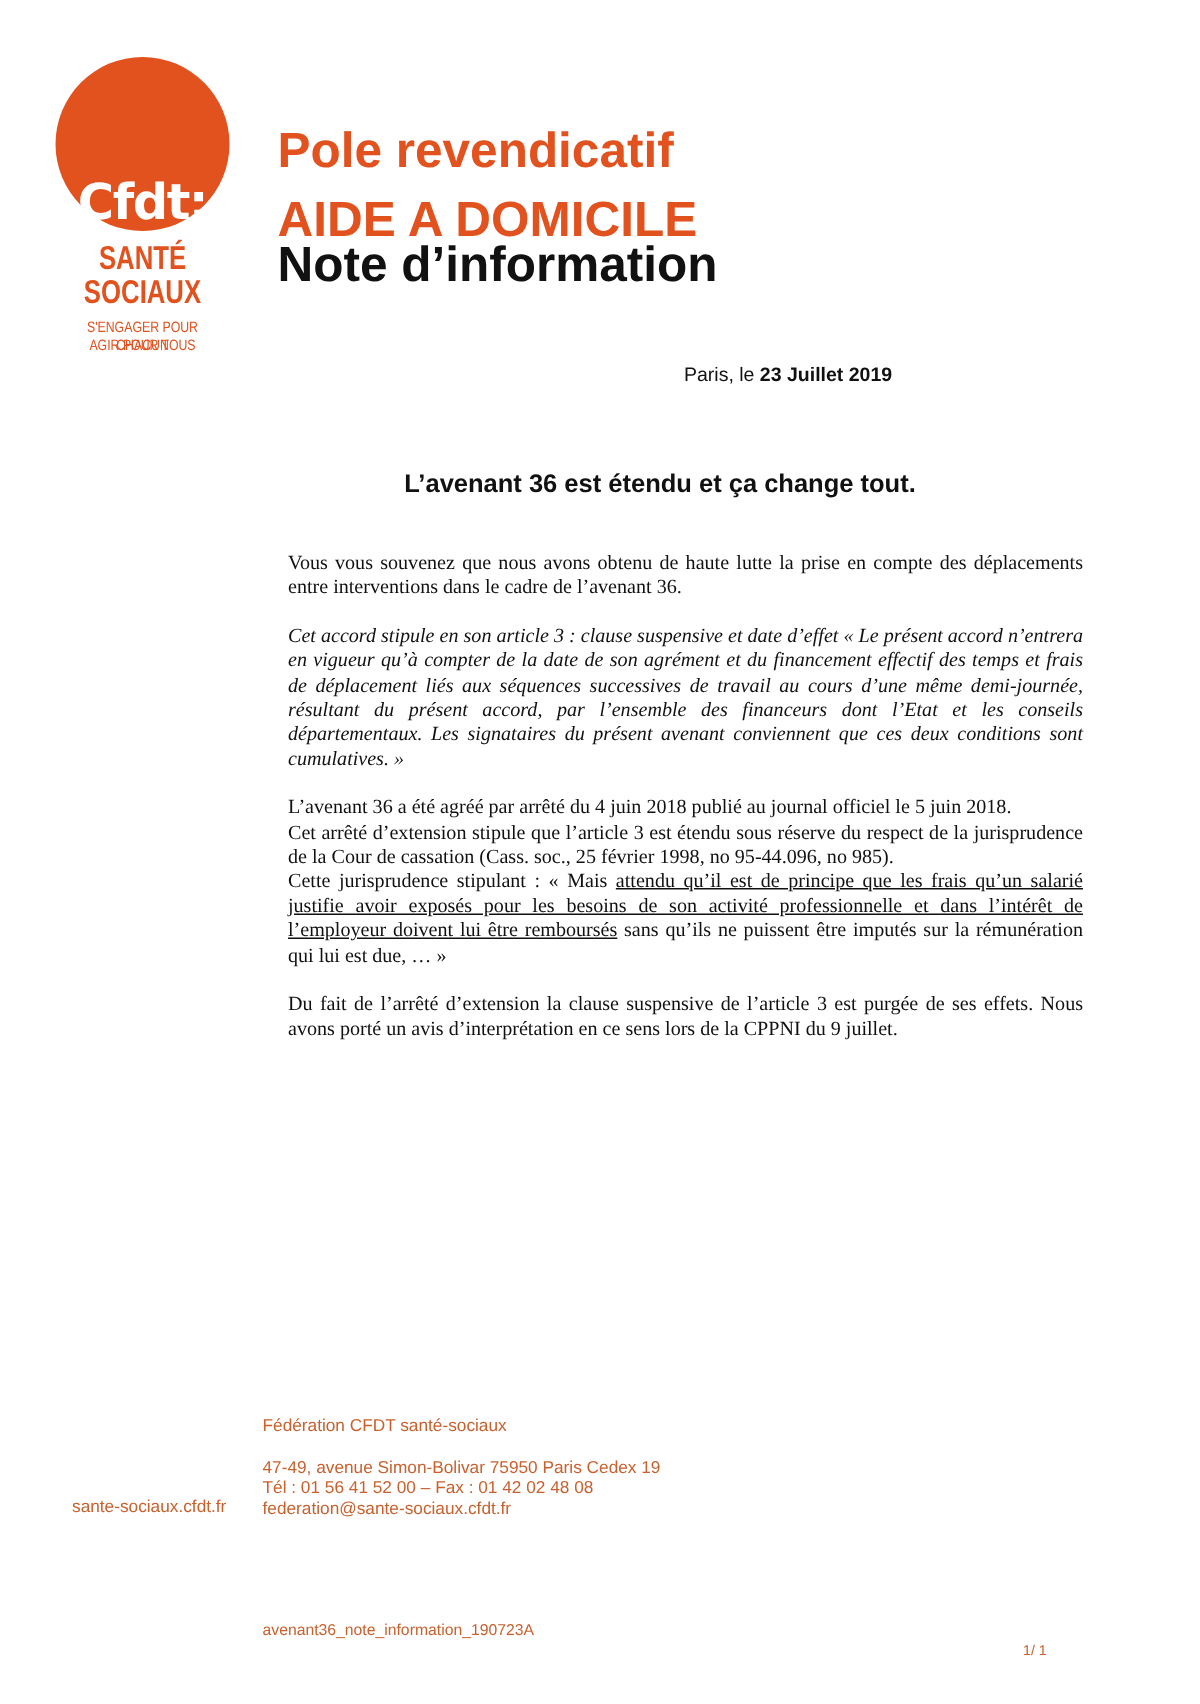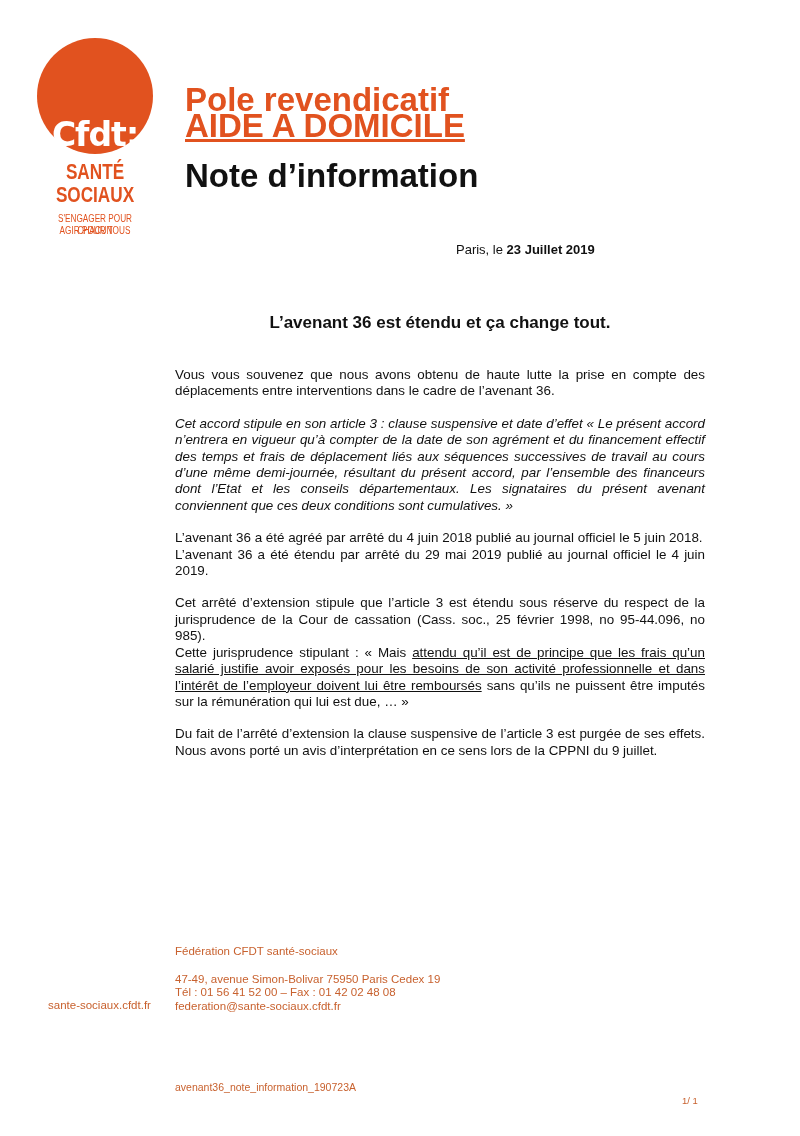--- a/index.html
+++ b/index.html
@@ -6,21 +6,21 @@
   body { width:800px; height:1136px; position:relative; overflow:hidden; font-family:"Liberation Sans", sans-serif; color:#111; }
   .abs { position:absolute; }
   .logo-circle { left:37px; top:38px; width:116px; height:116px; border-radius:50%; background:#e1521f; display:flex; align-items:flex-end; justify-content:center; color:#fff; font-family:"DejaVu Sans", sans-serif; font-weight:bold; font-size:33px; letter-spacing:-1px; }
   .logo-line { left:30px; width:130px; text-align:center; color:#e1521f; font-family:"Liberation Sans", sans-serif; }
   .logo-big { font-size:22px; font-weight:bold; transform:scaleX(0.78); line-height:24px; }
   .logo-small { font-size:10px; transform:scaleX(0.82); line-height:12px; }
   .title { left:185px; font-weight:bold; font-size:33px; line-height:36px; white-space:nowrap; }
   .orange { color:#e1521f; }
   .date { left:456px; top:242px; font-size:13px; }
   .heading { left:0; width:880px; text-align:center; top:313px; font-size:17px; font-weight:bold; }
-  .body { left:175px; width:530px; font-size:13.4px; line-height:16.4px; text-align:justify; }
+  .body { left:192px; width:530px; font-size:13.4px; line-height:16.4px; text-align:justify;font-family:Liberation Serif, serif; }
   .body p { margin:0 0 16px 0; }
   .body p.nomb { margin:0; }
   .italic { font-style:italic; }
   .bold { font-weight:bold; }
   u { text-decoration:underline; }
   .footer { color:#c8612e; font-size:11.5px; }
   .foot-site { left:48px; top:999px; }
   .foot-block { left:175px; top:945px; line-height:13.5px; }
   .foot-ref { left:175px; top:1081px; font-size:10.5px; }
   .page { left:682px; top:1095px; font-size:9.5px; color:#c8612e; }
@@ -30,36 +30,35 @@
 
 <div class="abs logo-circle">
   <span>Cfdt:</span>
 </div>
 <div class="abs logo-line logo-big" style="top:160px;">SANTÉ</div>
 <div class="abs logo-line logo-big" style="top:183px;">SOCIAUX</div>
 <div class="abs logo-line logo-small" style="top:213px;">S'ENGAGER POUR CHACUN</div>
 <div class="abs logo-line logo-small" style="top:225px;">AGIR POUR TOUS</div>
 
 <div class="abs title orange" style="top:82px;">Pole revendicatif</div>
-<div class="abs title orange" style="top:108px;text-decoration:underline;">AIDE A DOMICILE</div>
+<div class="abs title orange" style="top:128px;">AIDE A DOMICILE</div>
 <div class="abs title" style="top:158px;">Note d’information</div>
 
 <div class="abs date">
   <span>Paris, le </span><b>23 Juillet 2019</b>
 </div>
 
 <div class="abs heading" style="width:880px;left:0;">
   <span>L’avenant 36 est étendu et ça change tout.</span>
 </div>
 
 <div class="abs body" style="top:367px;">
   <p>Vous vous souvenez que nous avons obtenu de haute lutte la prise en compte des déplacements entre interventions dans le cadre de l’avenant 36.</p>
   <p class="italic">Cet accord stipule en son article 3 :  clause suspensive et date d’effet « Le présent accord n’entrera en vigueur qu’à compter de la date de son agrément et du financement effectif des temps et frais de déplacement liés aux séquences successives de travail au cours d’une même demi-journée, résultant du présent accord, par l’ensemble des financeurs dont l’Etat et les conseils départementaux. Les signataires du présent avenant conviennent que ces deux conditions sont cumulatives. »</p>
   <p class="nomb">L’avenant 36 a été agréé par arrêté du 4 juin 2018 publié au journal officiel le 5 juin 2018.</p>
-  <p>L’avenant 36 a été étendu par arrêté du 29 mai 2019 publié au journal officiel le 4 juin 2019.</p>
   <p class="nomb">Cet arrêté d’extension stipule que l’article 3 est étendu sous réserve du respect de la jurisprudence de la Cour de cassation (Cass. soc., 25 février 1998, no 95-44.096, no 985).</p>
   <p><span>Cette jurisprudence stipulant : « Mais </span><u>attendu qu’il est de principe que les frais qu’un salarié justifie avoir exposés pour les besoins de son activité professionnelle et dans l’intérêt de l’employeur doivent lui être remboursés</u><span> sans qu’ils ne puissent être imputés sur la rémunération qui lui est due, … »</span></p>
   <p>Du fait de l’arrêté d’extension la clause suspensive de l’article 3 est purgée de ses effets. Nous avons porté un avis d’interprétation en ce sens lors de la CPPNI du 9 juillet.</p>
 </div>
 
 <div class="abs footer foot-site">sante-sociaux.cfdt.fr</div>
 <div class="abs footer foot-block">
   <div>Fédération CFDT santé-sociaux</div>
   <div style="height:14px;"></div>
   <div>47-49, avenue Simon-Bolivar 75950 Paris Cedex 19</div>

